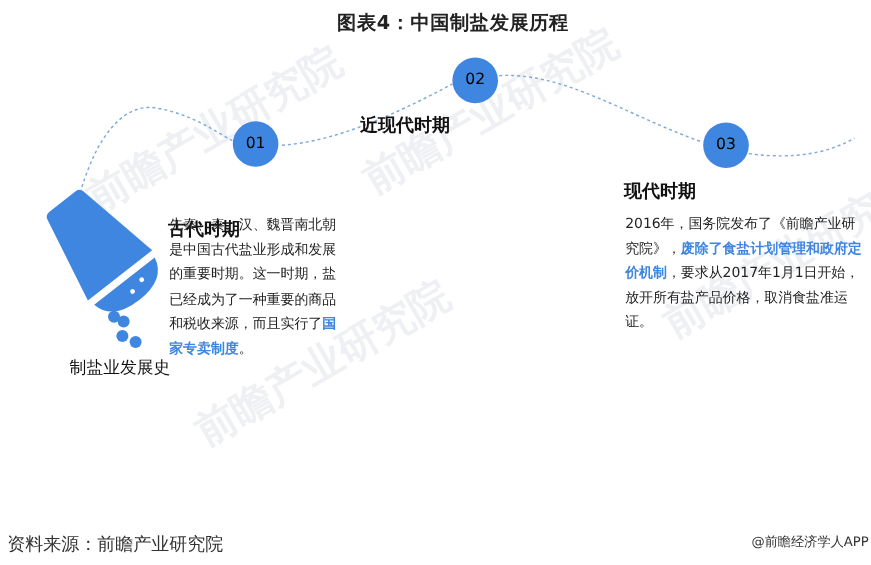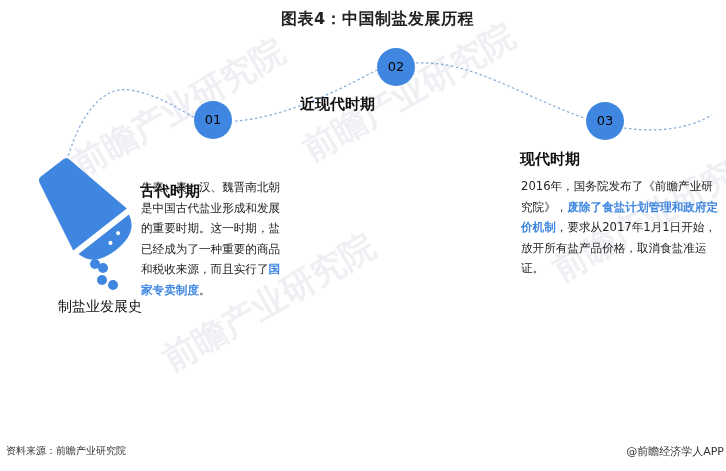--- a/index.html
+++ b/index.html
@@ -12,21 +12,21 @@
         transform:rotate(-30deg); white-space:nowrap; pointer-events:none; }
   .circle { position:absolute; width:38px; height:38px; border-radius:50%;
             background:#3f86e0; color:#000000; font-size:13px; line-height:38px;
             text-align:center; }
   .period { position:absolute; font-size:15px; font-weight:bold; color:#111;
             }
   .para { position:absolute; font-size:11.6px; line-height:20.5px; color:#222; }
   .hl { color:#3f86e0; font-weight:bold; }
   .shaker-label { position:absolute; left:14px; top:298px; font-size:14px;
                   font-weight:normal; color:#111;margin-left:44px; }
-  .footer-left { position:absolute; left:6px; top:444px; font-size:10px; color:#333; }
+  .footer-left { position:absolute; left:6px; top:444px; font-size:15px; color:#333; }
   .footer-right { position:absolute; right:2px; top:444px; font-size:11px; color:#333; }
 </style>
 </head>
 <body>
 
 <div class="title">图表4：中国制盐发展历程</div>
 
 <div class="wm" style="left:60px;top:85px;">前瞻产业研究院</div>
 <div class="wm" style="left:290px;top:70px;">前瞻产业研究院</div>
 <div class="wm" style="left:540px;top:190px;">前瞻产业研究院</div>

